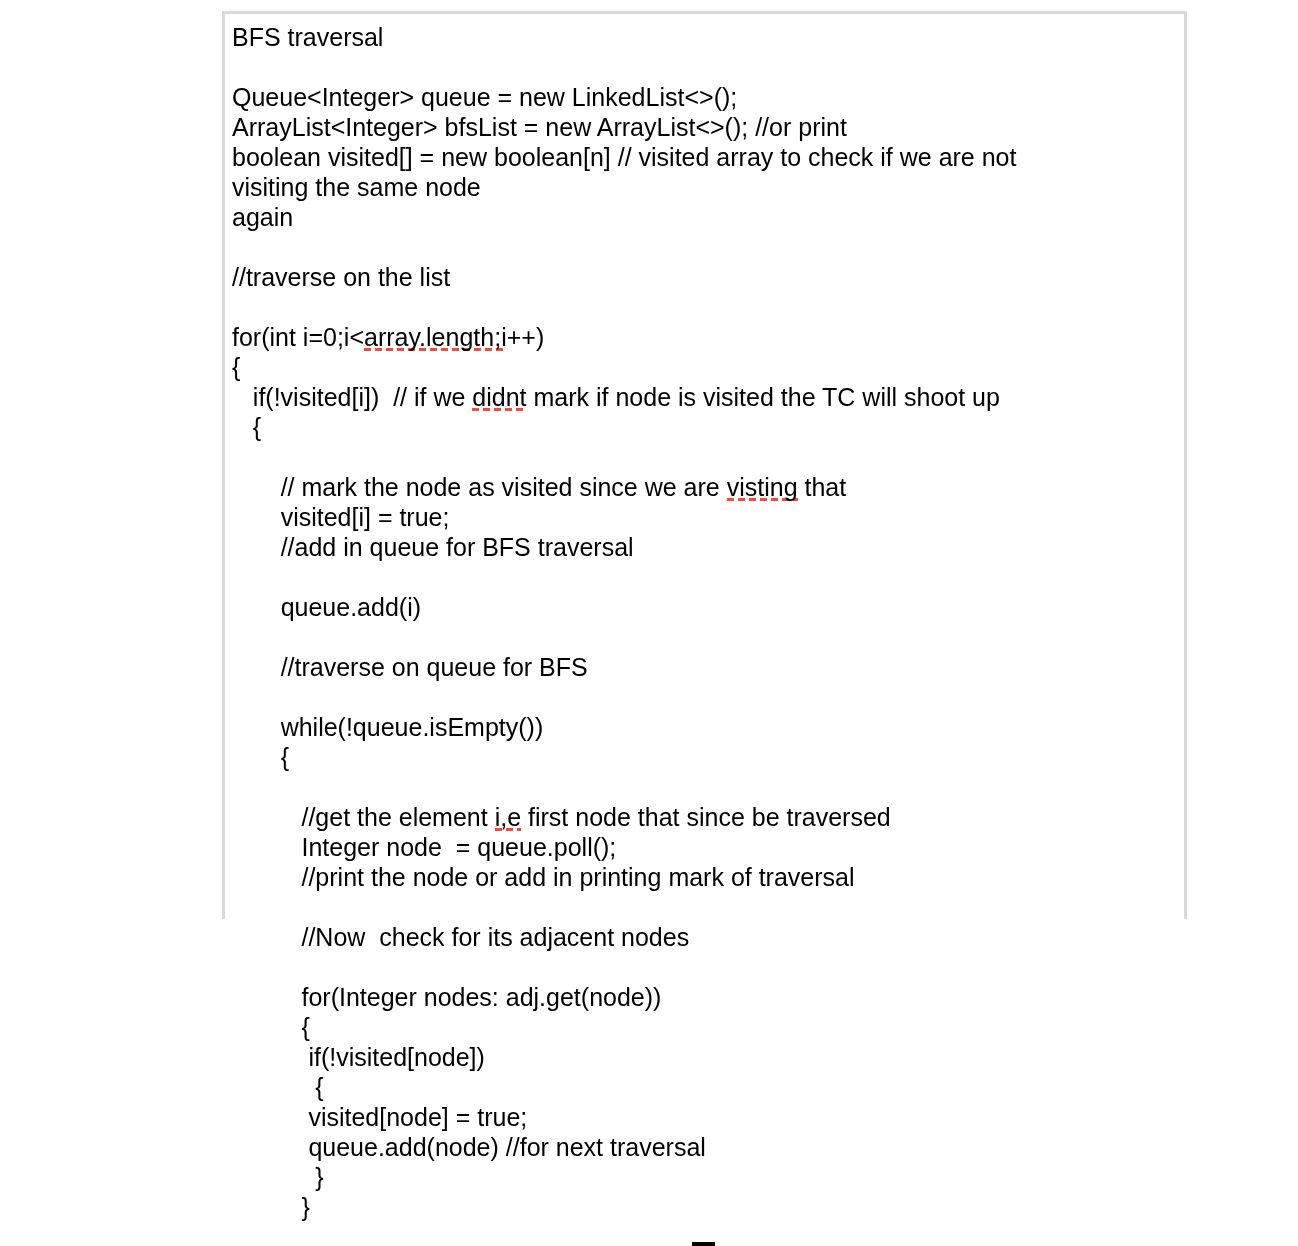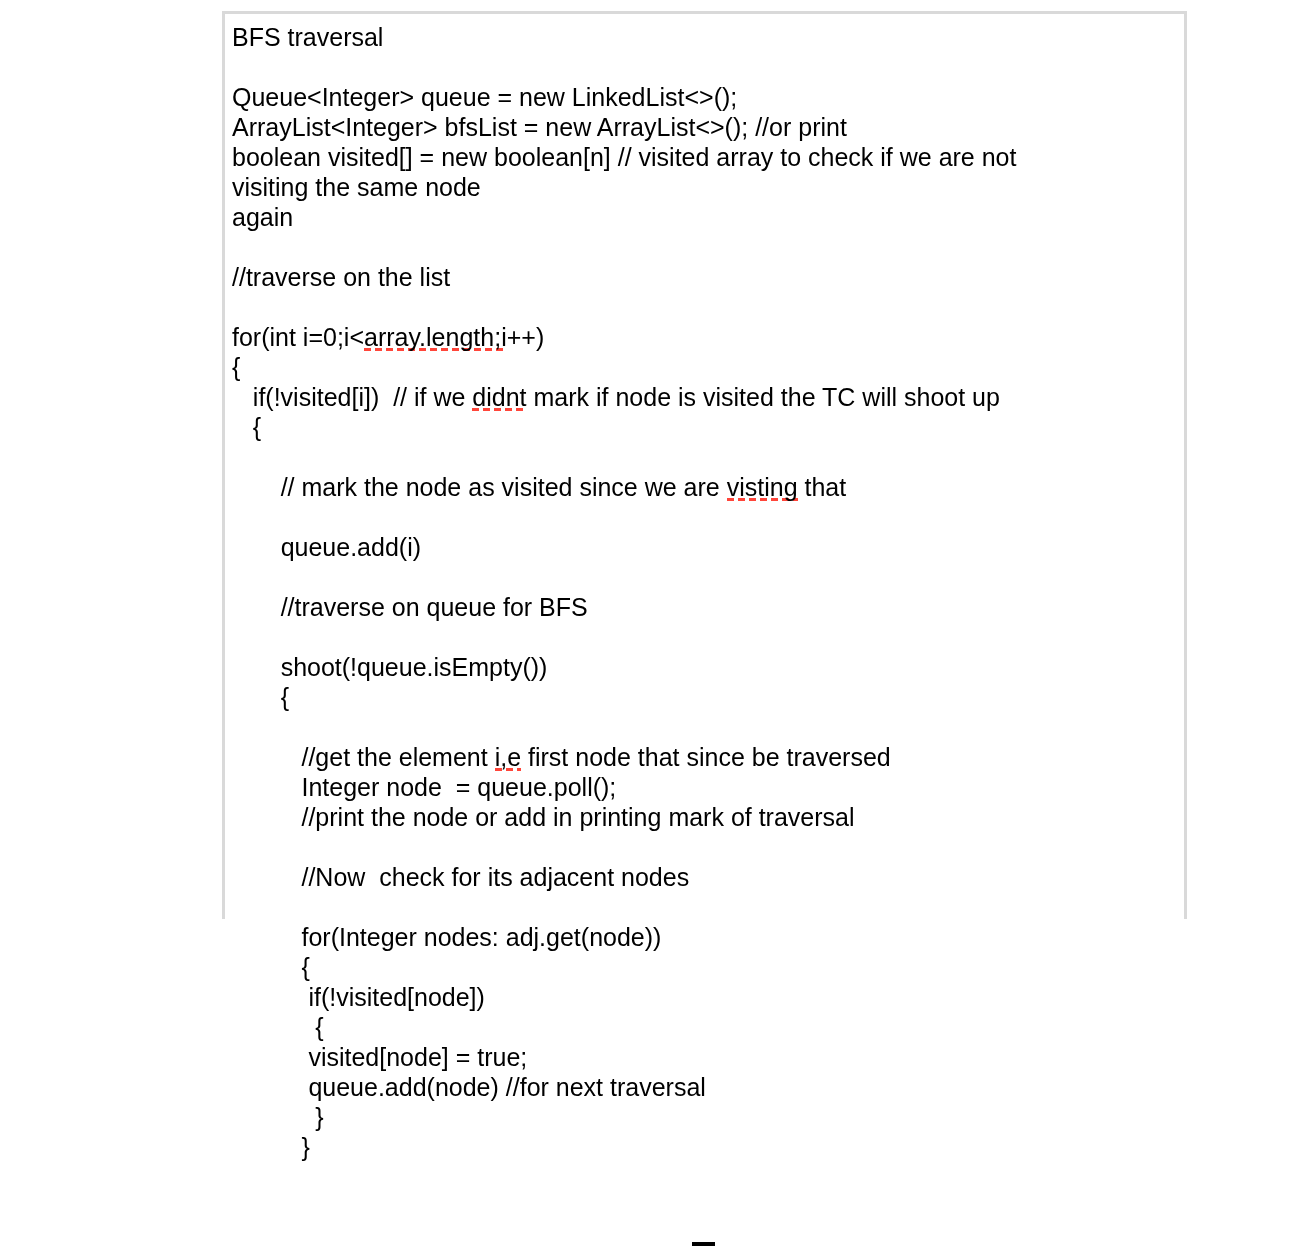--- a/index.html
+++ b/index.html
@@ -63,26 +63,28 @@
       <div class="line"><span>again</span></div>
       <div class="line"></div>
       <div class="line"><span>//traverse on the list</span></div>
       <div class="line"></div>
       <div class="line"><span>for(int i=0;i&lt;</span><span class="misspell">array.length;i</span><span>++)</span></div>
       <div class="line"><span>{</span></div>
       <div class="line"><span>   if(!visited[i])  // if we </span><span class="misspell">didnt</span><span> mark if node is visited the TC will shoot up</span></div>
       <div class="line"><span>   {</span></div>
       <div class="line"></div>
       <div class="line"><span>       // mark the node as visited since we are </span><span class="misspell">visting</span><span> that</span></div>
+      <div class="line"><span>       visited[i] = true;</span></div>
+      <div class="line"><span>       //add in queue for BFS traversal</span></div>
       <div class="line"></div>
       <div class="line"><span>       queue.add(i)</span></div>
       <div class="line"></div>
       <div class="line"><span>       //traverse on queue for BFS</span></div>
       <div class="line"></div>
-      <div class="line"><span>       shoot(!queue.isEmpty())</span></div>
+      <div class="line"><span>       while(!queue.isEmpty())</span></div>
       <div class="line"><span>       {</span></div>
       <div class="line"></div>
       <div class="line"><span>          //get the element </span><span class="misspell">i,e</span><span> first node that since be traversed</span></div>
       <div class="line"><span>          Integer node  = queue.poll();</span></div>
       <div class="line"><span>          //print the node or add in printing mark of traversal</span></div>
       <div class="line"></div>
       <div class="line"><span>          //Now  check for its adjacent nodes</span></div>
       <div class="line"></div>
       <div class="line"><span>          for(Integer nodes: adj.get(node))</span></div>
       <div class="line"><span>          {</span></div>

